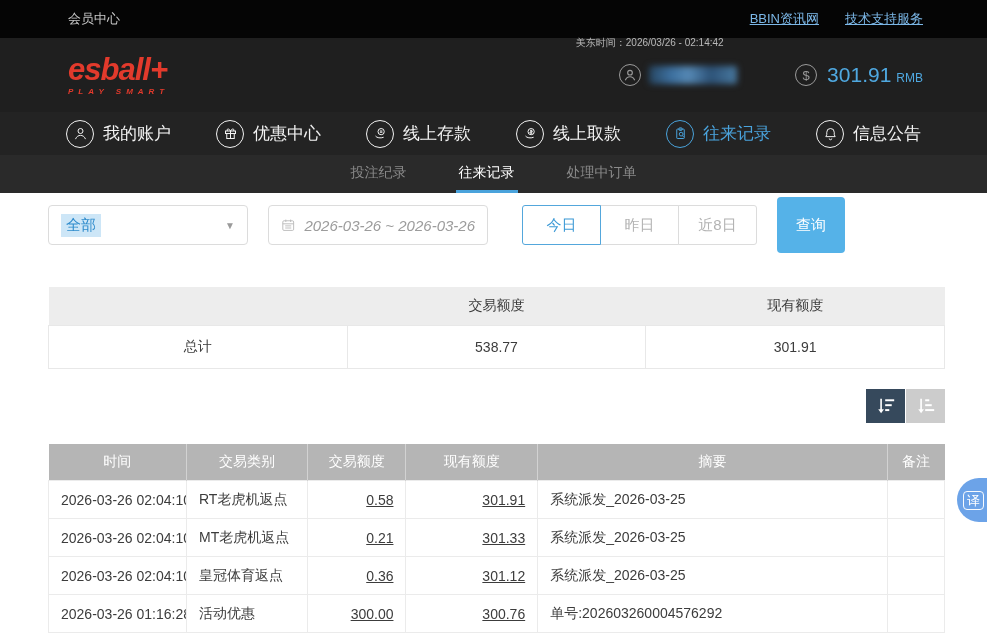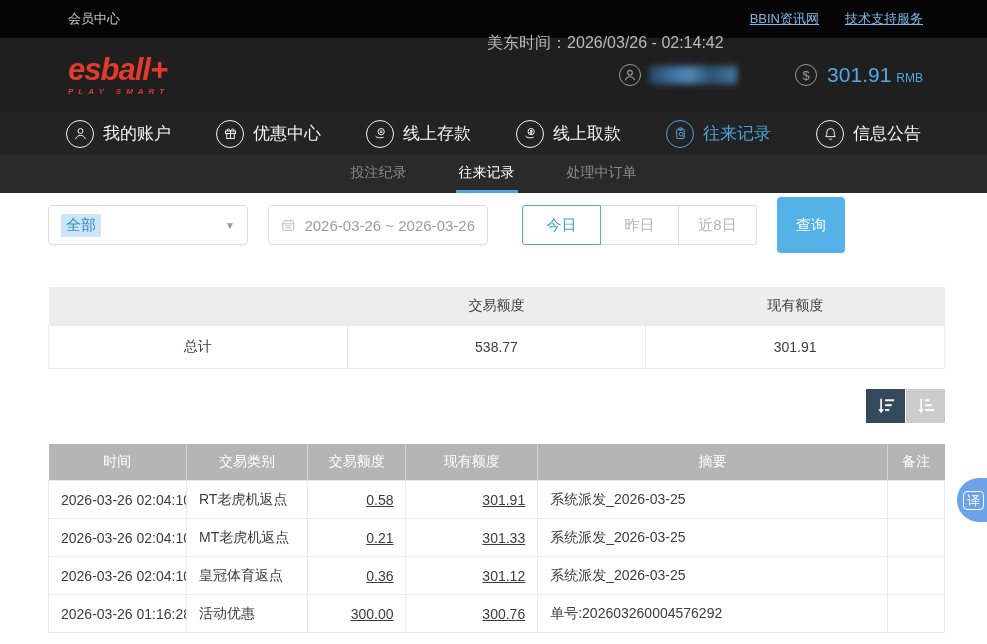--- a/index.html
+++ b/index.html
@@ -4,21 +4,21 @@
 <style>
   * { margin:0; padding:0; box-sizing:border-box; }
   html,body { width:987px; height:644px; overflow:hidden; background:#fff;
     font-family:"Liberation Sans","DejaVu Sans",sans-serif; }
 
   
   .topbar { height:38px; background:#050505; display:flex; align-items:center;
     justify-content:space-between; padding:0 64px 0 68px; }
   .topbar-left { color:#c9c9c9; font-size:13px; }
   .topbar-right { display:flex; align-items:center; gap:26px; }
-  .us-time { color:#b9b9b9; font-size:16px;margin-top:48px; }
+  .us-time { color:#b9b9b9; font-size:10px;margin-top:48px; }
   .top-link { color:#7cb8e8; font-size:13px; text-decoration:underline; cursor:pointer; }
 
   
   .brandbar { height:74px; background:#1f1f1f; display:flex; align-items:center;
     justify-content:space-between; padding:0 64px 0 68px; }
   .logo { display:flex; flex-direction:column; cursor:pointer; }
   .logo-main { color:#e23a2c; font-size:31px; font-weight:bold; font-style:italic;
     letter-spacing:-1px; line-height:30px; }
   .logo-sub { color:#e23a2c; font-size:8px; font-weight:bold; letter-spacing:5px;
     font-style:italic; margin-top:2px; }
@@ -53,21 +53,21 @@
   .content { padding:12px 42px 0 48px; }
 
   .filter-row { display:flex; align-items:center; height:40px; }
   .select-box { width:200px; height:40px; border:1px solid #dcdcdc; border-radius:4px;
     display:flex; align-items:center; justify-content:space-between; padding:0 12px;
     cursor:pointer; background:#fff;gap:10px; }
   .select-value { background:#cde6f7; color:#2e8bcc; font-size:15px; padding:2px 5px; }
   .caret { color:#9a9a9a; font-size:10px; }
   .date-box { width:220px; height:40px; border:1px solid #dcdcdc; border-radius:4px;
     display:flex; align-items:center; gap:9px; padding:0 12px; margin-left:20px;
-    cursor:pointer; }
+    cursor:pointer;font-style:italic; }
   .date-box svg { stroke:#b8b8b8; fill:none; stroke-width:1.5; }
   .date-text { color:#9c9c9c; font-size:15px; white-space:nowrap; }
   .quick-group { display:flex; margin-left:34px; }
   .quick-btn { width:79px; height:40px; background:#fff; border:1px solid #dcdcdc;
     color:#b3b3b3; font-size:15px; cursor:pointer; margin-left:-1px; }
   .quick-btn:first-child { margin-left:0; border-radius:3px 0 0 3px; }
   .quick-btn:last-child { border-radius:0 3px 3px 0; }
   .quick-btn.active { border:1px solid #54a7dc; color:#3d9ad6; position:relative; z-index:2; }
   .search-btn { width:68px; height:56px; background:#55b2e8; border:none; border-radius:4px;
     color:#fff; font-size:15px; margin-left:20px; cursor:pointer; }

